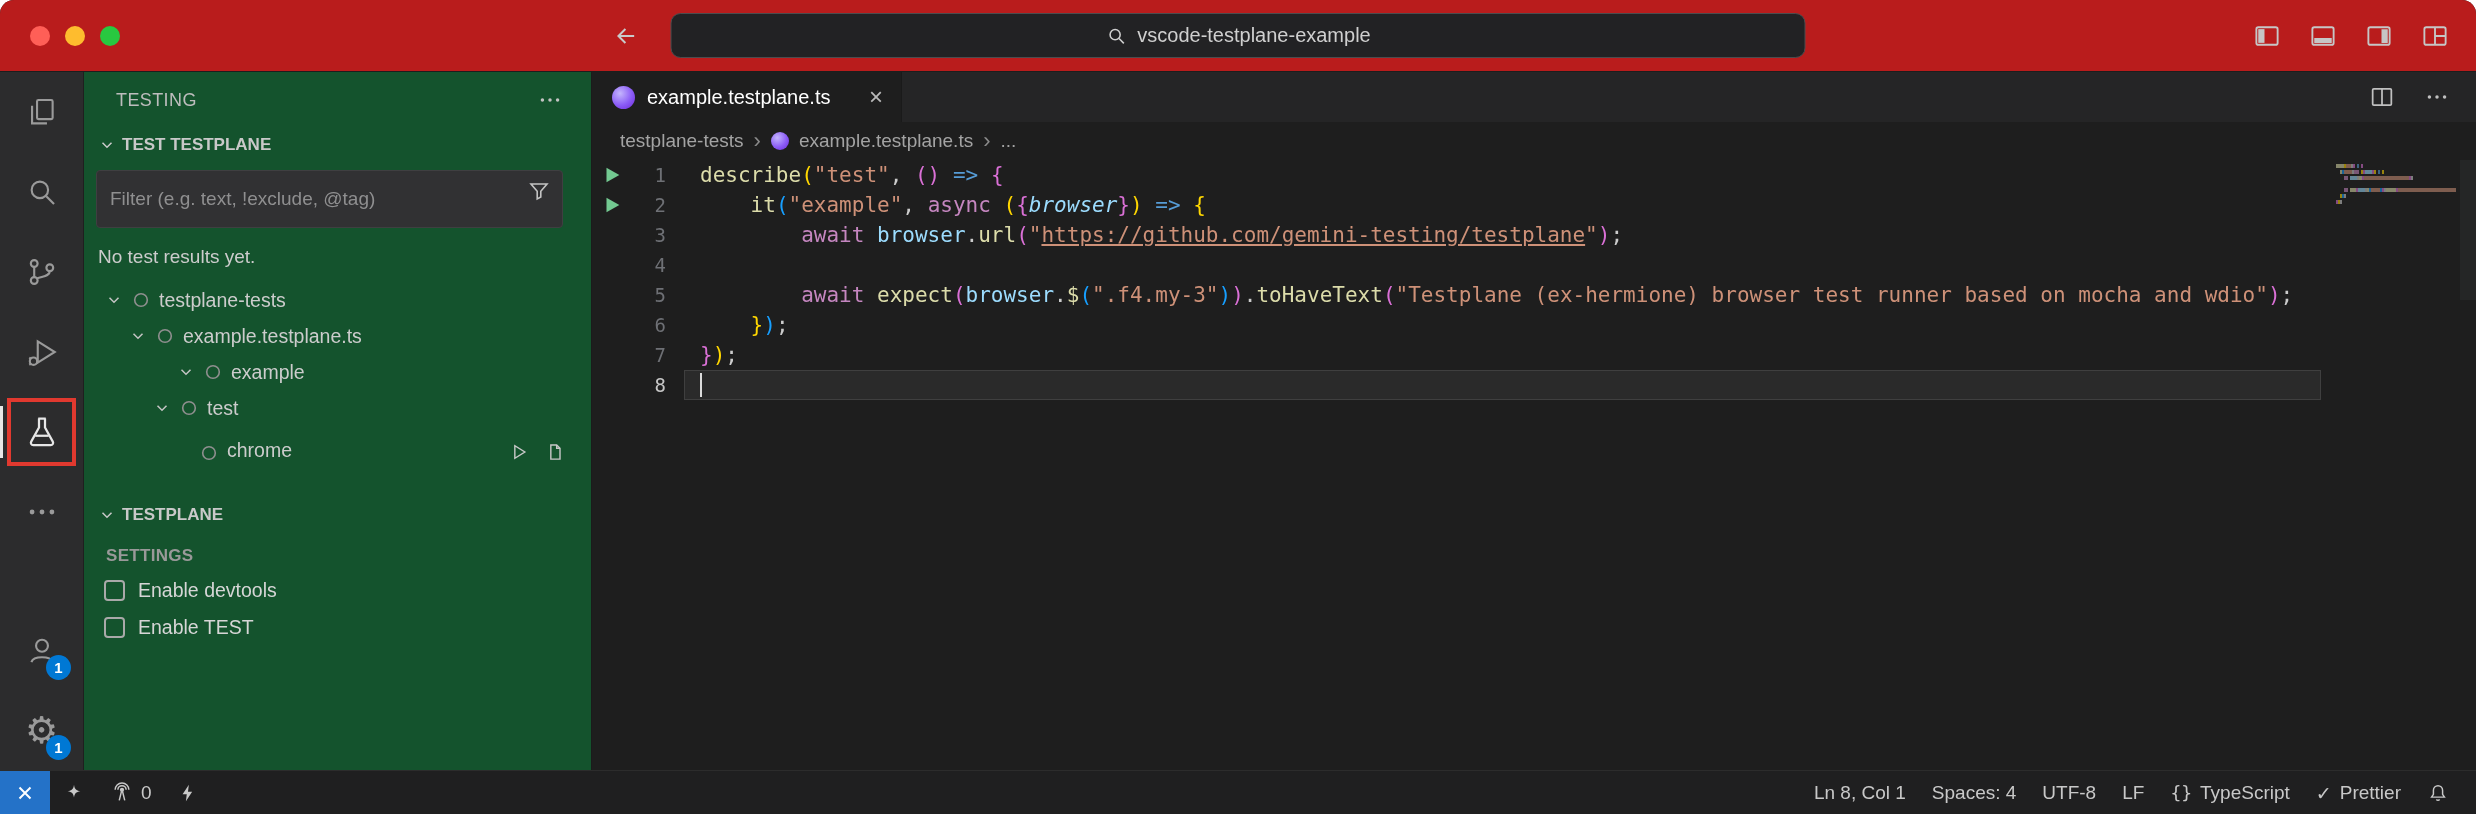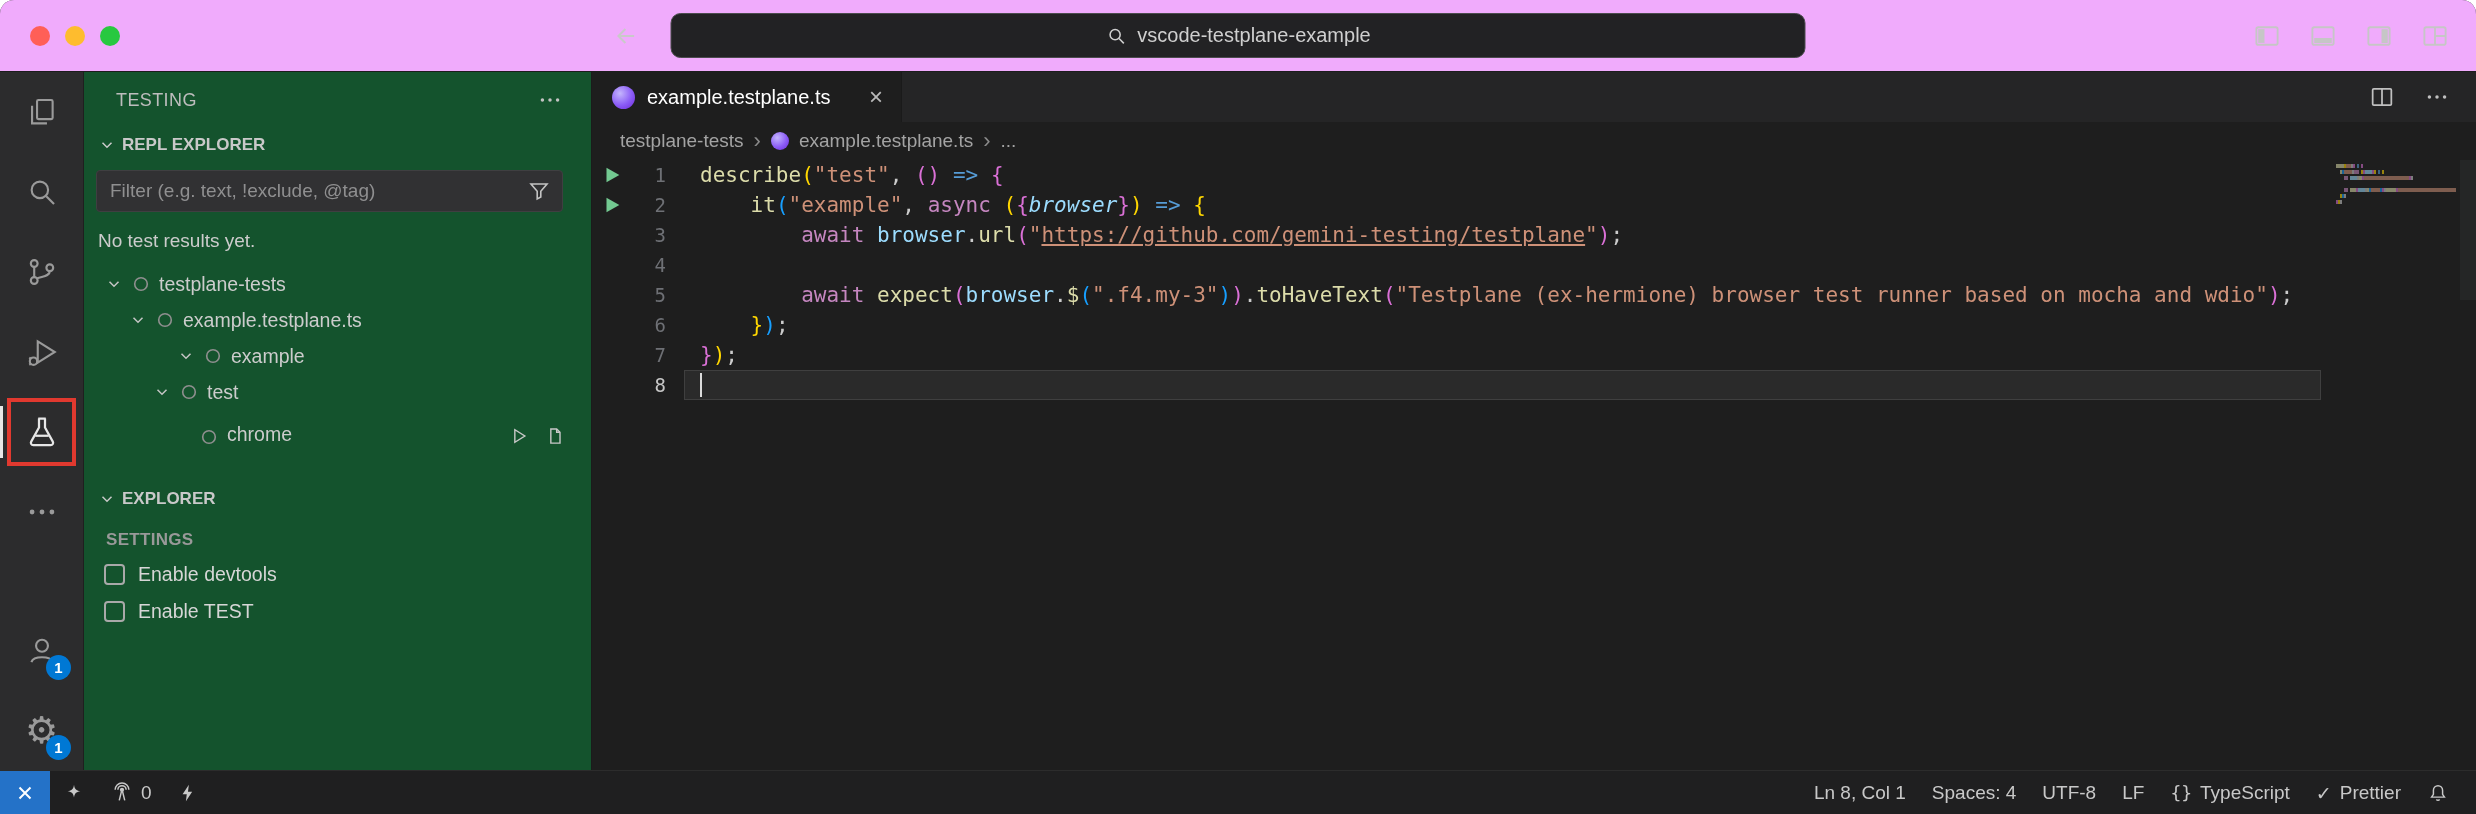--- a/index.html
+++ b/index.html
@@ -1,21 +1,21 @@
 <!DOCTYPE html>
 <html><head>
 <meta charset="utf-8">
 <style>
   * { box-sizing: border-box; margin: 0; padding: 0; }
   html,body { background:#ffffff; }
   body { width:2476px; height:814px; font-family:"Liberation Sans", sans-serif; overflow:hidden; }
   .window { width:2476px; height:814px; background:#1e1e1e; border-radius:14px 14px 0 0; overflow:hidden; display:flex; flex-direction:column; }
 
   
-  .titlebar { height:72px; background:#f0abfc; border-bottom:1px solid #1d1d1d; position:relative; display:flex; align-items:center; flex:0 0 auto; }
+  .titlebar { height:72px; background:#b91c1c; border-bottom:1px solid #1d1d1d; position:relative; display:flex; align-items:center; flex:0 0 auto; }
   .traffic { display:flex; gap:15px; margin-left:30px; }
   .tl { width:20px; height:20px; border-radius:50%; }
   .tl-red{ background:#ff5f57; } .tl-yellow{ background:#febc2e; } .tl-green{ background:#28c840; }
   .nav-arrows { position:absolute; left:612px; display:flex; gap:44px; color:#c9c9c9; }
   .nav-arrows .fwd { color:#9a9a9a; }
   .cmd-center { position:absolute; left:50%; top:13px; transform:translateX(-50%); width:1135px; height:45px;
     background:#222224; border:1px solid #4c4c4e; border-radius:10px; display:flex; align-items:center; justify-content:center;
     gap:10px; color:#cfcfcf; font-size:20px; }
   .layout-icons { position:absolute; right:26px; display:flex; gap:26px; color:#c6c6c6; }
 
@@ -32,21 +32,21 @@
     font-size:15px; display:grid; place-items:center; padding:0 4px; font-weight:bold; }
   .annotation-box { position:absolute; left:7px; top:326px; width:69px; height:68px; border:4px solid #e1392f; pointer-events:none; }
   .gear-glyph { font-family:"DejaVu Sans", sans-serif; font-size:37px; line-height:1; }
 
   
   .sidebar { width:508px; background:#14532d; border-right:1px solid #1b1b1b; display:flex; flex-direction:column; font-size:20px; color:#cccccc; flex:0 0 auto; }
   .sb-title { height:56px; display:flex; align-items:center; padding:0 28px 0 32px; font-size:18px; letter-spacing:.4px; color:#bdbdbd; flex:0 0 auto; }
   .sb-title .more { margin-left:auto; color:#c3c3c3; }
   .sec-header { height:34px; display:flex; align-items:center; gap:6px; padding-left:14px; font-weight:bold; font-size:17px; color:#c9c9c9; flex:0 0 auto; }
   .filter-wrap { margin:8px 30px 0 12px; position:relative; }
-  .filter-input { width:467px; height:42px; background:#313133; border:1px solid #3f3f41; border-radius:4px; color:#cccccc;
+  .filter-input { width:467px; height:58px; background:#313133; border:1px solid #3f3f41; border-radius:4px; color:#cccccc;
     font-size:19px; padding:0 44px 0 13px; outline:none; font-family:"Liberation Sans", sans-serif; }
   .filter-input::placeholder { color:#8f8f90; }
   .filter-icon { position:absolute; right:10px; top:9px; color:#c3c3c3; }
   .empty-msg { padding:18px 0 14px 14px; font-size:19px; color:#cccccc; }
   .tree-row { height:36px; display:flex; align-items:center; color:#cccccc; font-size:19.5px; }
   .tree-row .chev { width:20px; margin-right:8px; color:#c5c5c5; display:grid; place-items:center; }
   .tree-row .circle { margin-right:9px; color:#8f8f8f; display:grid; place-items:center; }
   .lvl0{ padding-left:20px; } .lvl1{ padding-left:44px; } .lvl2{ padding-left:68px; } .lvl3{ padding-left:92px; } .lvl4{ padding-left:116px;align-items:flex-end; }
   .row-actions { margin-left:auto; padding-right:26px; display:flex; gap:16px; color:#c8c8c8; }
   .testplane-sec { margin-top:36px; }
@@ -224,21 +224,21 @@
               <circle cx="12" cy="12" r="1.6"></circle>
               <circle cx="19" cy="12" r="1.6"></circle>
             </svg>
         </span>
       </div>
 
       <div class="sec-header">
         <svg width="18" height="18" viewBox="0 0 24 24" fill="none" stroke="currentColor" stroke-width="2">
             <path d="M6 9l6 6 6-6"></path>
           </svg>
-        <span>REPL EXPLORER</span>
+        <span>TEST TESTPLANE</span>
       </div>
 
       <div class="filter-wrap">
         <input class="filter-input" placeholder="Filter (e.g. text, !exclude, @tag)" style="">
         <span class="filter-icon">
           <svg width="24" height="24" viewBox="0 0 24 24" fill="none" stroke="currentColor" stroke-width="1.6">
               <path d="M4 5h16l-6.2 7.2V18l-3.6 2v-7.8z"></path>
             </svg>
         </span>
       </div>
@@ -316,21 +316,21 @@
                 <path d="M14 3.5v4h4"></path>
               </svg>
             </span>
         </span>
       </div>
 
       <div class="sec-header testplane-sec">
         <svg width="18" height="18" viewBox="0 0 24 24" fill="none" stroke="currentColor" stroke-width="2">
             <path d="M6 9l6 6 6-6"></path>
           </svg>
-        <span>EXPLORER</span>
+        <span>TESTPLANE</span>
       </div>
       <div class="settings-label">SETTINGS</div>
       <div class="opt-row">
         <span class="checkbox"></span>
         <span>Enable devtools</span>
       </div>
       <div class="opt-row">
         <span class="checkbox"></span>
         <span>Enable TEST</span>
       </div>

